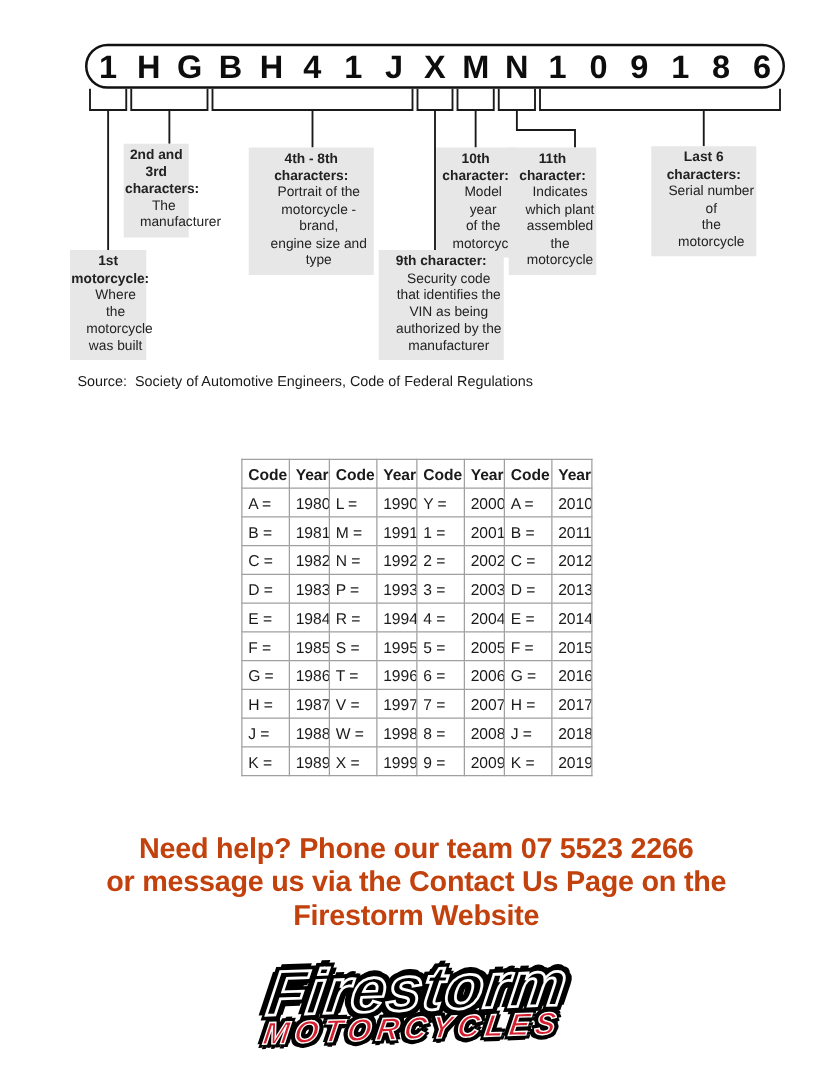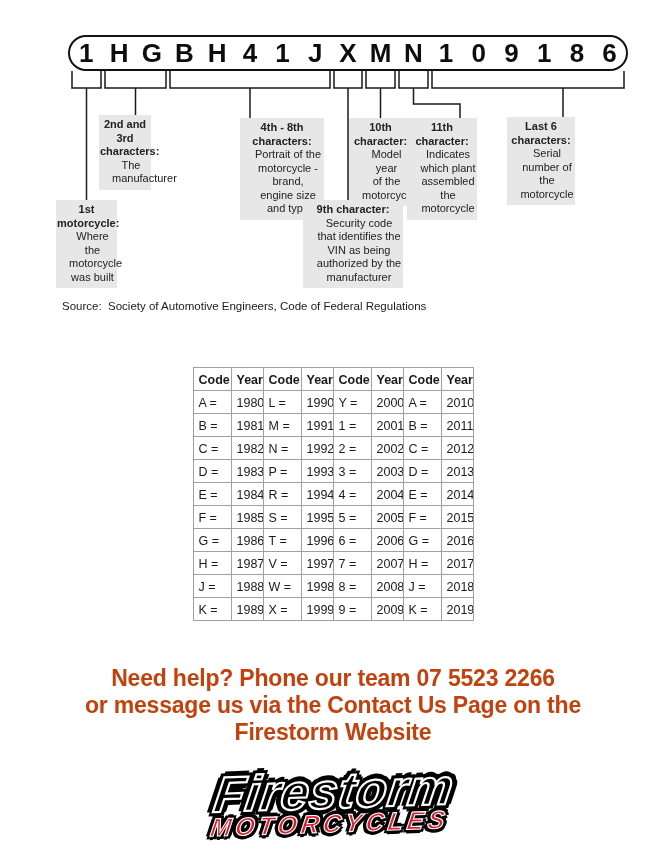--- a/index.html
+++ b/index.html
@@ -26,25 +26,25 @@
   }
 
   .ann {
     position:absolute; background:#e7e7e7; padding:3px 1px 4px;
     font-size:11px; line-height:13.5px; text-align:center; color:#222;
   }
   .ann-title { display:block; font-weight:bold; white-space:pre-line; }
   .ann-body  { display:block; white-space:pre-line;padding-left:12px; }
   .ann-0 { left:56px;  top:200px; width:61px; }
   .ann-1 { left:99px;  top:115px; width:52px; }
-  .ann-2 { left:199px; top:118px; width:84px;margin-left:41px; }
+  .ann-2 { left:199px; top:118px; width:100px; }
   .ann-3 { left:303px; top:200px; width:100px; }
   .ann-4 { left:349px; top:118px; width:63px; }
   .ann-5 { left:407px; top:118px; width:70px; }
-  .ann-6 { left:507px; top:117px; width:68px; }
+  .ann-6 { left:521px; top:117px; width:84px; }
 
   .source {
     position:absolute; left:62px; top:300px;
     font-size:11.5px; color:#1a1a1a; white-space:pre;
   }
 
   
   .year-table {
     width:281px; margin:27px auto 0; border-collapse:collapse;
     table-layout:fixed; font-size:12.5px;

